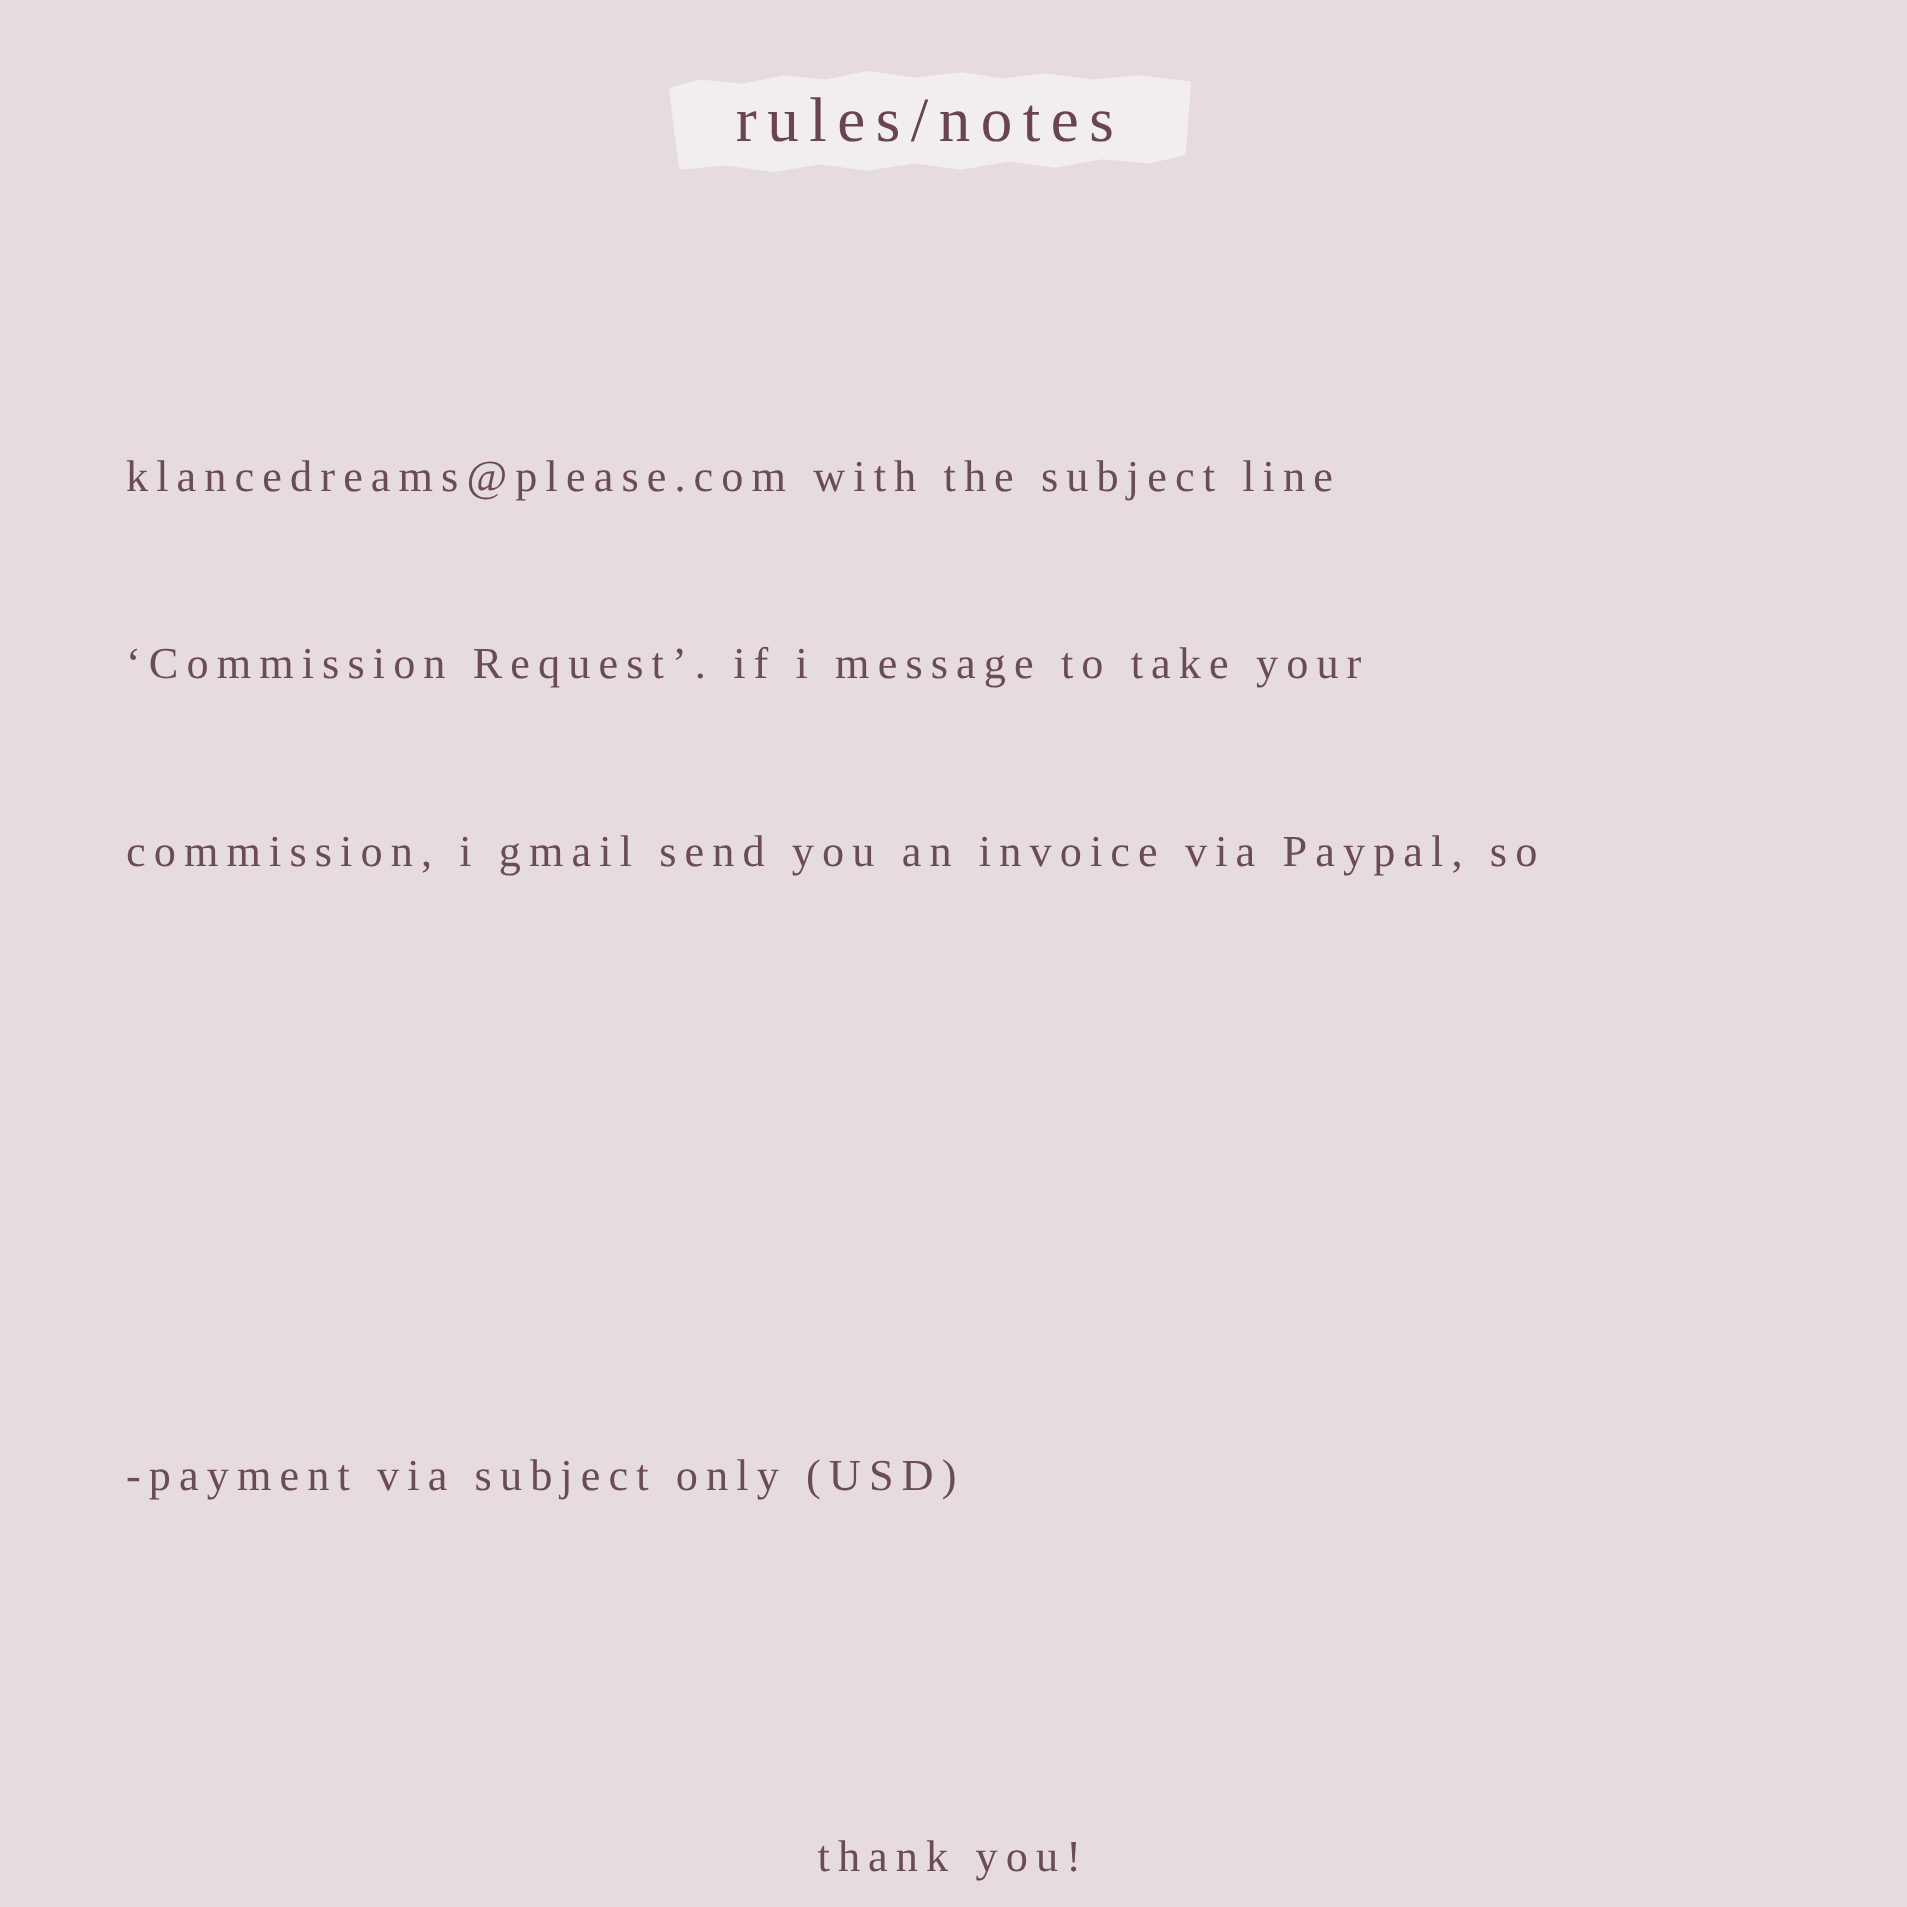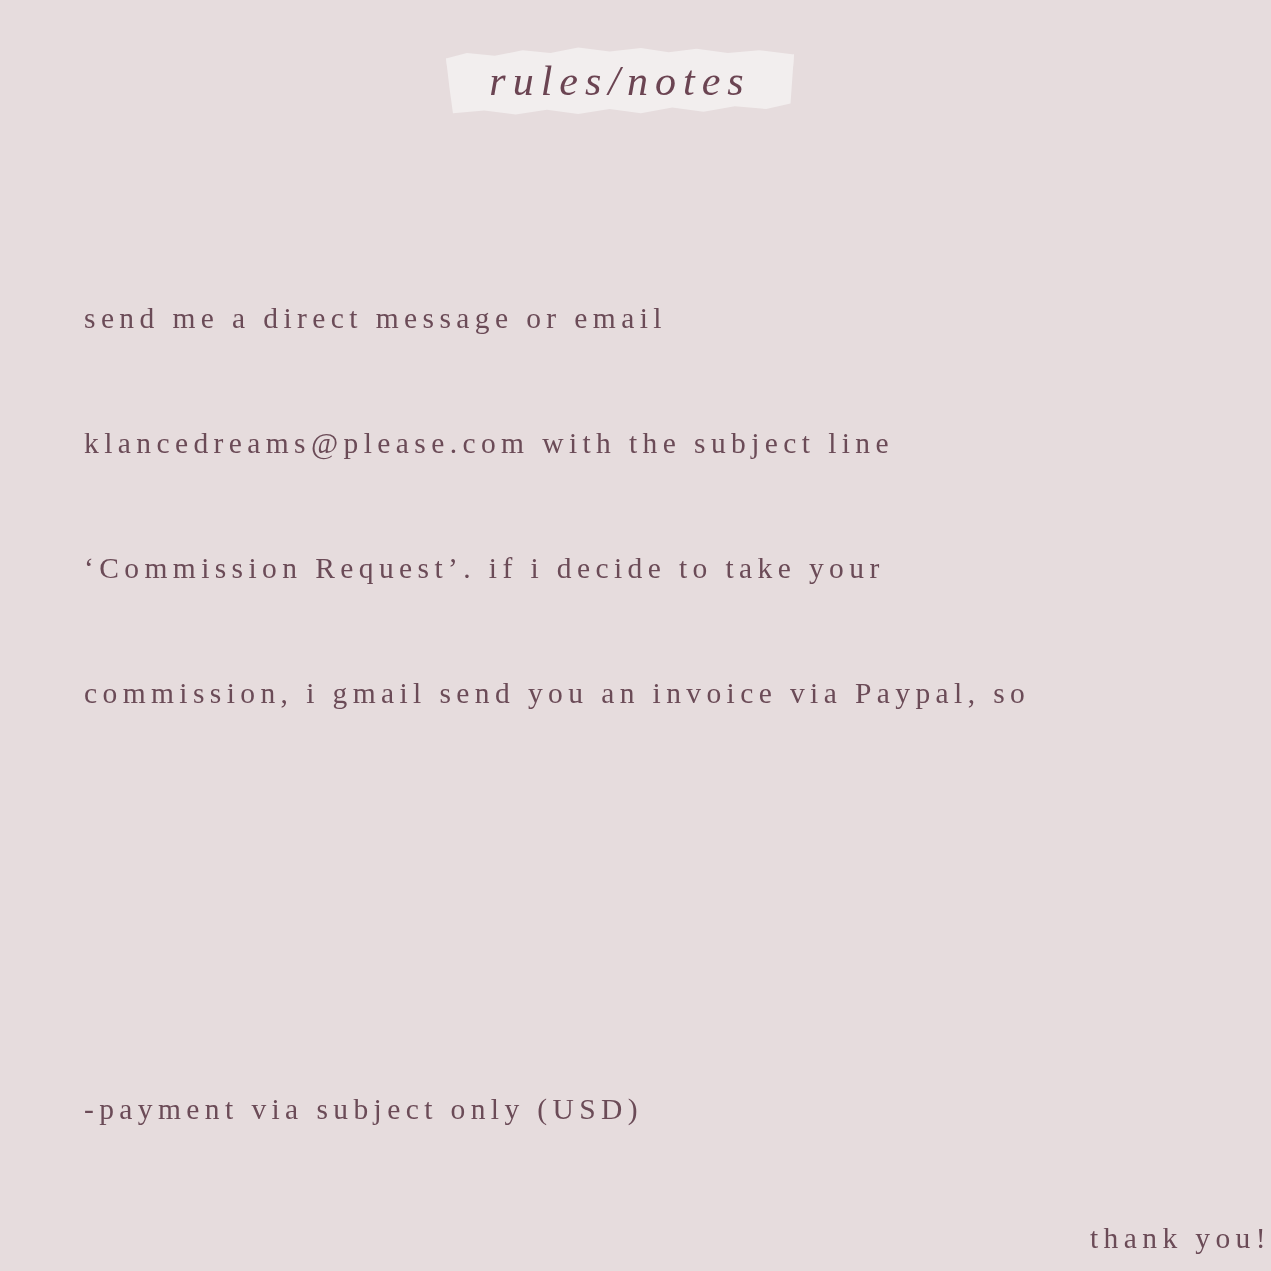--- a/index.html
+++ b/index.html
@@ -33,21 +33,20 @@
     .title {
       position: absolute;
       left: 0;
       right: 0;
       top: 12px;
       text-align: center;
       font-size: 42px;
       letter-spacing: 7px;
       color: #6b4452;
       line-height: 46px;
-      font-style: italic;
     }
     .content {
       position: absolute;
       left: 84px;
       top: 132px;
       width: 1160px;
       font-size: 29.5px;
       line-height: 41.6px;
       letter-spacing: 5.4px;
       white-space: pre;
@@ -58,39 +57,38 @@
     }
     .gap {
       display: block;
       height: 41.6px;
     }
     .closing {
       position: absolute;
       left: 0;
       width: 1271px;
       top: 1218px;
-      text-align: right;
+      text-align: center;
       font-size: 29.5px;
       letter-spacing: 5.4px;
       line-height: 41px;
     }
   </style>
 </head>
 <body>
 
 <div class="title-wrap">
   <div class="torn-paper"></div>
   <div class="title">rules/notes</div>
 </div>
 
 <div class="content">
   <div>
-    <span class="line">send me a direct message or email</span>
     <span class="line">klancedreams@please.com with the subject line</span>
-    <span class="line">‘Commission Request’. if i decide to take your</span>
+    <span class="line">‘Commission Request’. if i message to take your</span>
     <span class="line">commission, i gmail send you an invoice via Paypal, so</span>
   </div>
   <span class="gap"></span>
   <div>
     <span class="line">-payment via subject only (USD)</span>
     
   </div>
   
   
   

